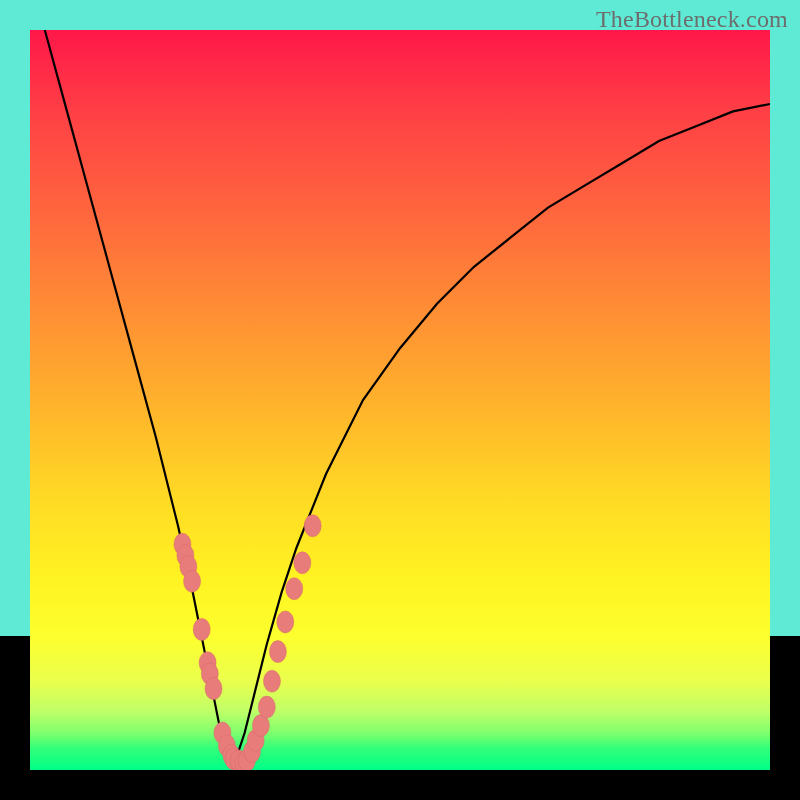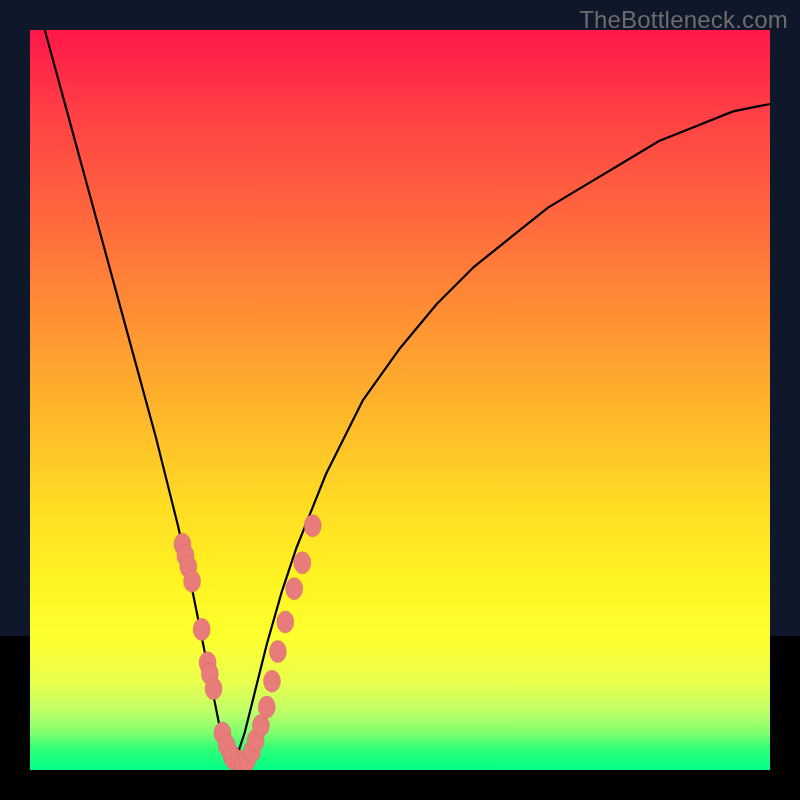--- a/index.html
+++ b/index.html
@@ -8,21 +8,22 @@
     width: 800px;
     height: 800px;
     overflow: hidden;
     background: #000;
     font-family: Arial, Helvetica, sans-serif;
   }
   .frame {
     position: relative;
     width: 800px;
     height: 636px;
-    background: #0f172a;
+    background: #5eead4;
+    font-family: Liberation Serif, serif;
   }
   .plot {
     position: absolute;
     left: 30px;
     top: 30px;
     width: 740px;
     height: 740px;
     
     background: linear-gradient(to bottom,
       #ff1749 0%,

